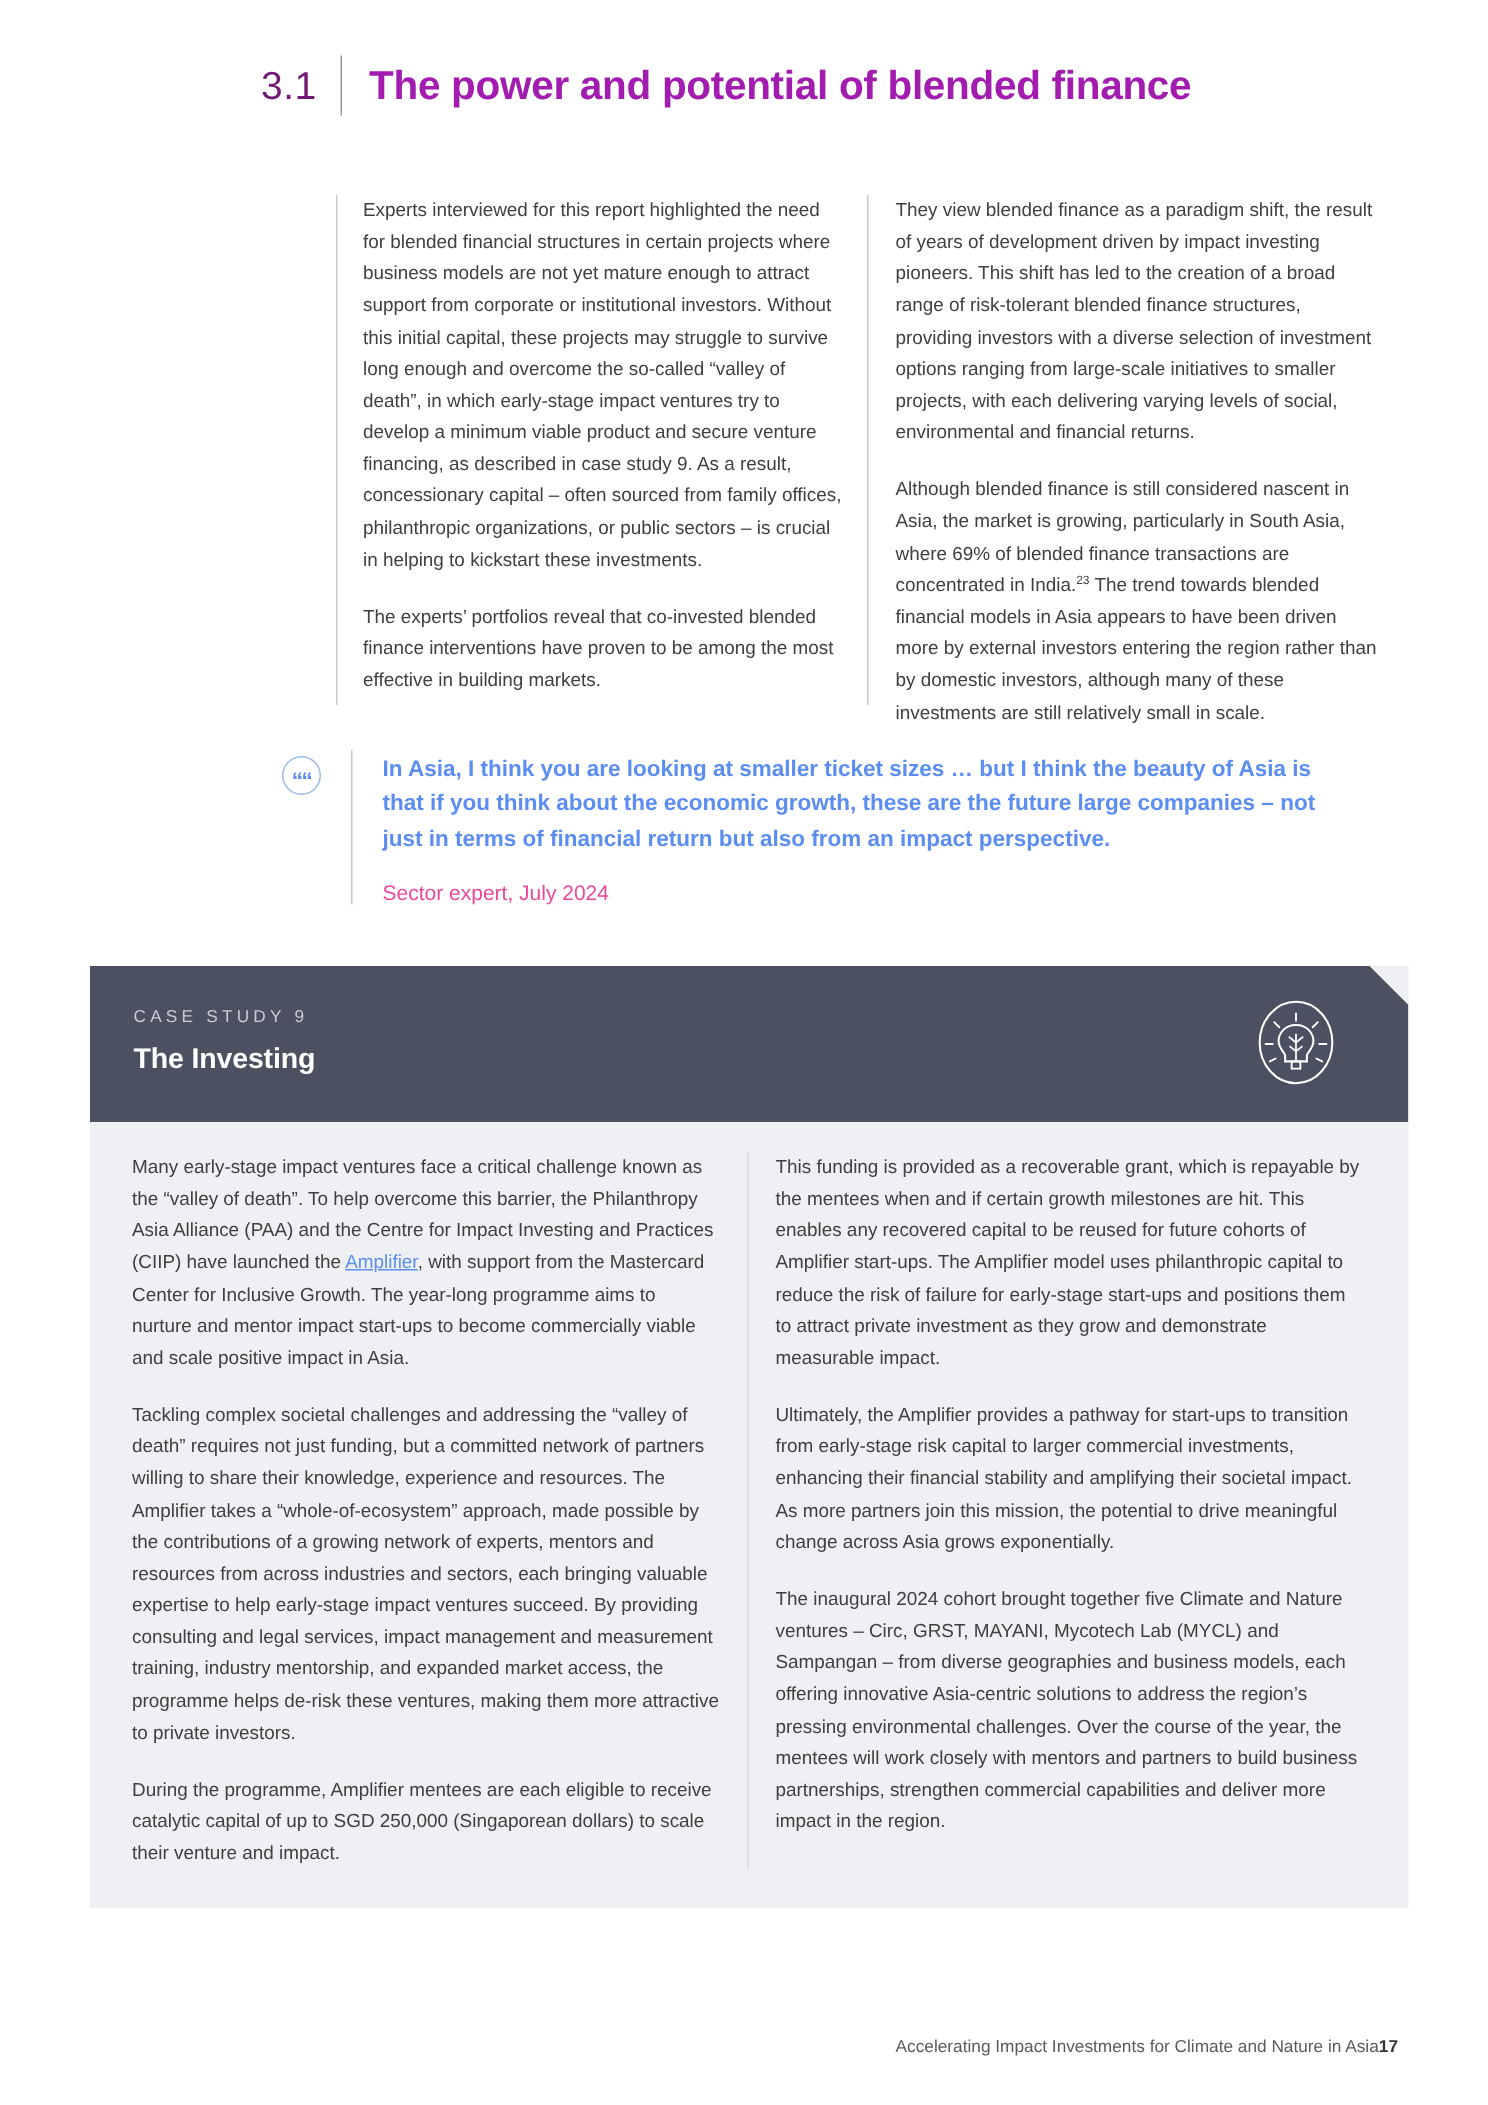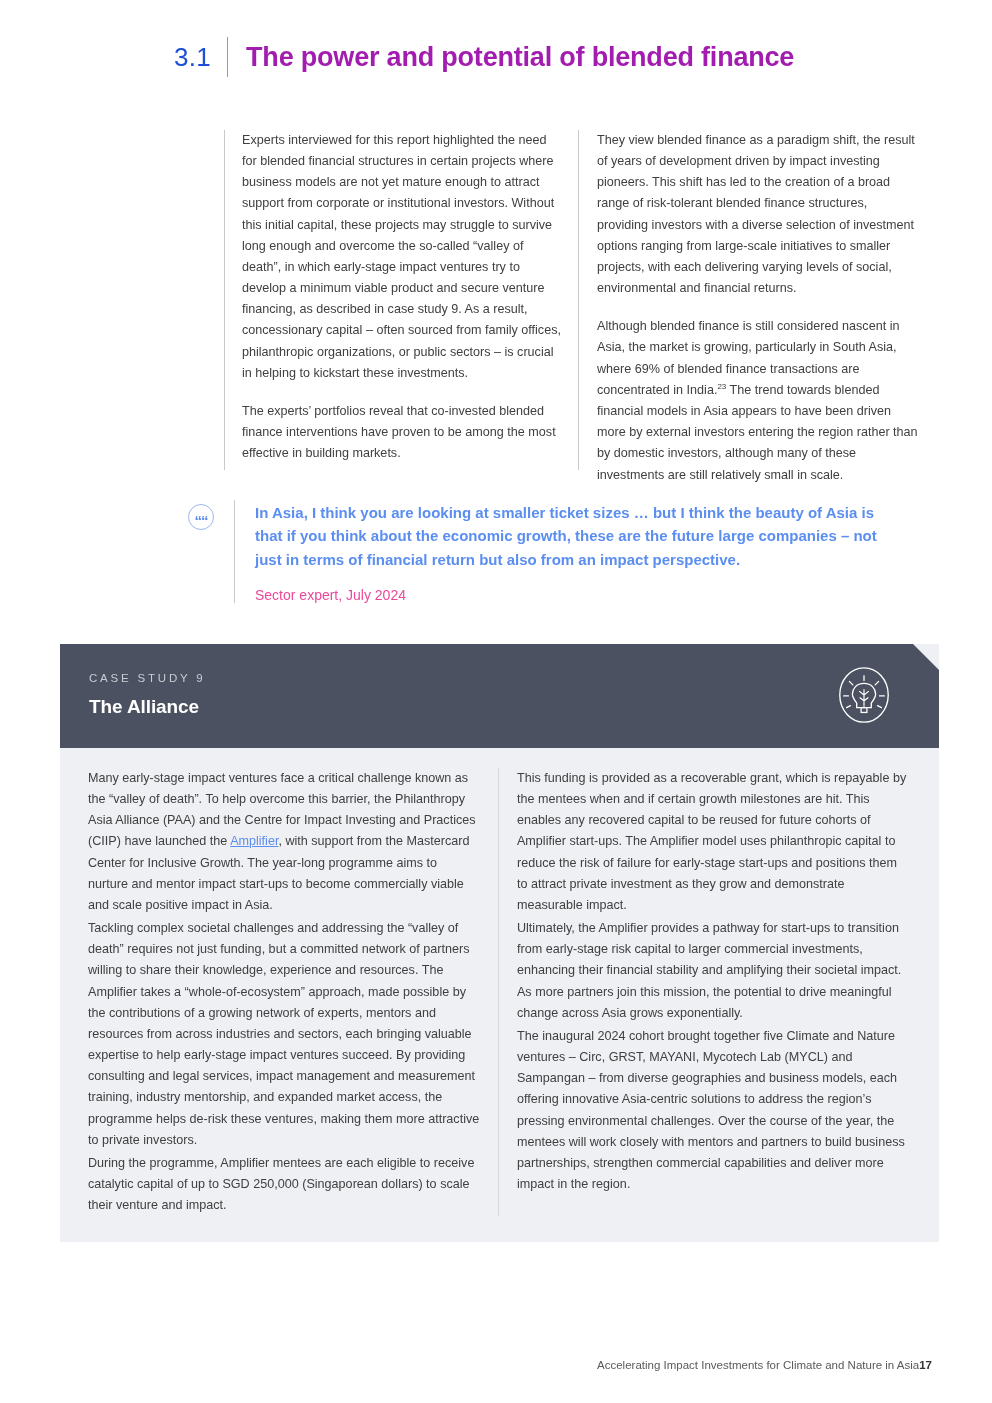--- a/index.html
+++ b/index.html
@@ -24,21 +24,21 @@
   .section-head {
     position: absolute;
     left: 174px;
     top: 36px;
     display: flex;
     align-items: center;
     height: 42px;
   }
   .section-num {
     font-size: 26px;
-    color: #1d4ed8;
+    color: #701a75;
     letter-spacing: 0.3px;
     padding-right: 16px;
     line-height: 42px;
   }
   .section-rule {
     width: 1px;
     height: 40px;
     background: #9a9a9a;
   }
   .section-title {
@@ -189,21 +189,21 @@
   .case-body {
     display: flex;
     padding: 20px 30px 0 28px;
   }
   .case-col {
     width: 409px;
     font-size: 12.6px;
     line-height: 1.68;
     color: #404040;
   }
-  .case-col p + p { margin-top: 2px; }
+  .case-col p + p { margin-top: 17px; }
   .case-gap {
     width: 1px;
     background: #d6d8de;
     margin: 0 18px;
     align-self: stretch;
   }
   .case-col a {
     color: #5b8ef0;
     text-decoration: underline;
   }
@@ -252,21 +252,21 @@
     <div class="quote-rule"></div>
     <div class="quote-body">
       <div class="quote-text">In Asia, I think you are looking at smaller ticket sizes … but I think the beauty of Asia is that if you think about the economic growth, these are the future large companies – not just in terms of financial return but also from an impact perspective.</div>
       <div class="quote-attrib">Sector expert, July 2024</div>
     </div>
   </div>
 
   <div class="case-panel">
     <div class="case-header">
       <div class="case-kicker">CASE STUDY 9</div>
-      <div class="case-title">The Alliance</div>
+      <div class="case-title">The Investing</div>
       <svg class="case-icon" viewBox="0 0 64 64">
         <ellipse cx="32" cy="32" rx="25" ry="28" fill="none" stroke="#ffffff" stroke-width="1.4"></ellipse>
         <path d="M32 20 C24 20 20 26 20 31 C20 35 23 38 24.5 40.5 L24.5 45 L39.5 45 L39.5 40.5 C41 38 44 35 44 31 C44 26 40 20 32 20 Z" fill="none" stroke="#ffffff" stroke-width="1.4"></path>
         <path d="M32 44 L32 26 M32 32 L27 28 M32 32 L37 28 M32 38 L27.5 34.5 M32 38 L36.5 34.5" fill="none" stroke="#ffffff" stroke-width="1.2"></path>
         <rect x="29" y="45" width="6" height="5" fill="none" stroke="#ffffff" stroke-width="1.3"></rect>
         <path d="M32 12 L32 17 M17 18 L20.5 21.5 M47 18 L43.5 21.5 M11 33 L16 33 M53 33 L48 33 M14 45 L18 43 M50 45 L46 43" fill="none" stroke="#ffffff" stroke-width="1.3" stroke-linecap="round"></path>
       </svg>
     </div>
 
     <div class="case-body">

